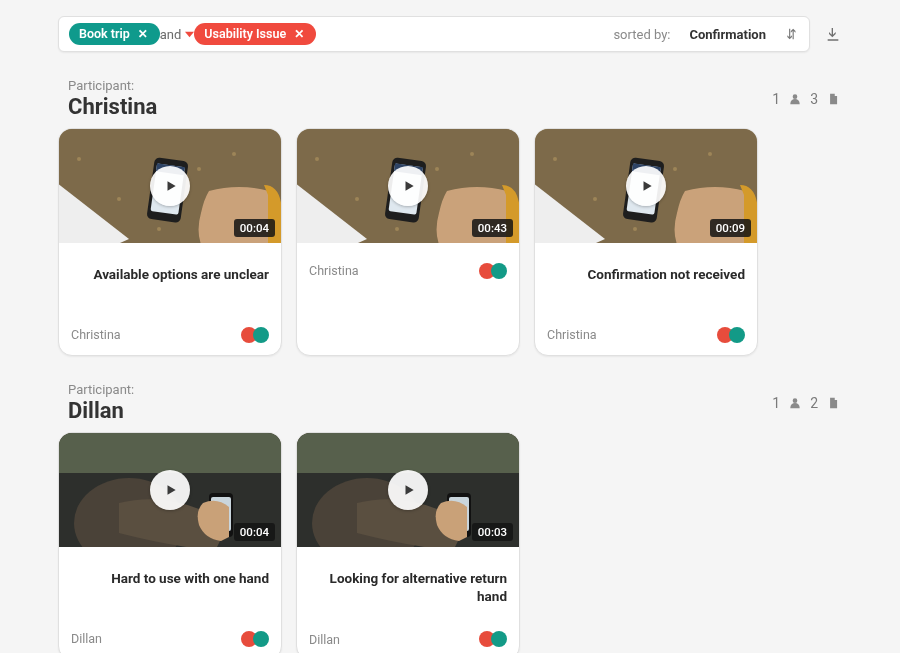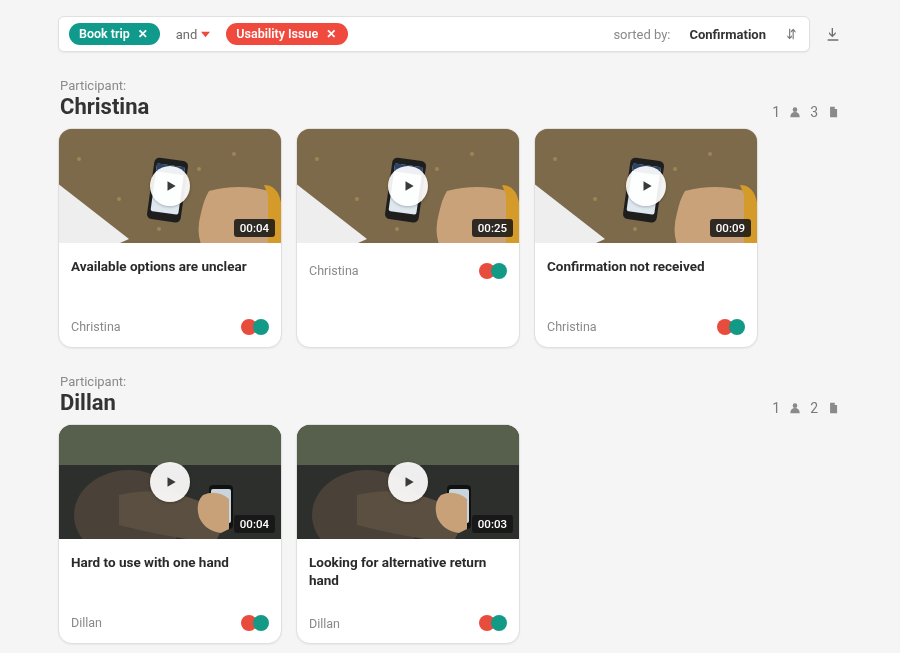--- a/index.html
+++ b/index.html
@@ -16,44 +16,44 @@
   }
   html,body{margin:0;padding:0;background:var(--bg);font-family:-apple-system,BlinkMacSystemFont,"Segoe UI",Roboto,Helvetica,Arial,sans-serif;color:var(--text);}
   .page{width:900px;min-height:653px;margin:0 auto;background:var(--bg);box-sizing:border-box;padding:16px 58px 24px 58px;}
   
   .filterbar-row{display:flex;align-items:center;gap:14px;}
   .filterbar{flex:1;display:flex;align-items:center;background:var(--card);border:1px solid var(--border);border-radius:6px;padding:6px 10px;box-shadow:var(--shadow);}
   .tag{display:inline-flex;align-items:center;gap:6px;border-radius:999px;color:#fff;font-size:12.5px;font-weight:600;padding:4px 10px;line-height:1;}
   .tag-teal{background:var(--teal);align-items:center;}
   .tag-red{background:var(--redtag);}
   .tag .x{display:inline-flex;align-items:center;justify-content:center;width:14px;height:14px;font-size:12px;line-height:1;cursor:pointer;}
-  .op{display:inline-flex;align-items:center;gap:4px;color:#6b6b6b;font-size:13px;padding:0 16px;cursor:pointer;}
+  .op{display:inline-flex;align-items:center;gap:4px;color:#6b6b6b;font-size:13px;padding:0 0;cursor:pointer;}
   .op svg{width:9px;height:9px;fill:var(--redtag);}
   .spacer{flex:1;}
   .sorted{color:var(--muted);font-size:13px;display:flex;align-items:center;gap:19px;}
   .sorted .val{color:#333;font-weight:700;}
   .sorted svg{width:14px;height:14px;fill:#7a7a7a;}
   .dl{width:18px;height:18px;display:inline-flex;align-items:center;justify-content:center;cursor:pointer;}
   .dl svg{width:16px;height:16px;fill:#6f6f6f;}
   
   .group{margin-top:26px;}
-  .group-head{display:flex;align-items:flex-end;justify-content:space-between;margin:0 2px 8px 2px;}
+  .group-head{display:flex;justify-content:space-between;margin:0 2px 8px 10px;}
   .group-label{color:var(--muted);font-size:13px;line-height:1.2;}
   .group-name{color:#333;font-size:22px;font-weight:700;line-height:1.2;}
   .group-counts{display:flex;align-items:center;gap:8px;color:#7a7a7a;font-size:14px;}
   .group-counts .ic{width:14px;height:14px;fill:#8a8a8a;}
   
   .cards{display:flex;gap:14px;flex-wrap:wrap;}
   .card{width:222px;background:var(--card);border:1px solid var(--border);border-radius:14px;box-shadow:var(--shadow);overflow:hidden;display:flex;flex-direction:column;}
   .thumb{position:relative;height:114px;background:#8e7a57;overflow:hidden;cursor:pointer;}
   .thumb svg.scene{position:absolute;inset:0;width:100%;height:100%;}
   .play{position:absolute;left:50%;top:50%;transform:translate(-50%,-50%);width:40px;height:40px;border-radius:50%;background:rgba(255,255,255,.92);display:flex;align-items:center;justify-content:center;box-shadow:0 1px 3px rgba(0,0,0,.25);}
   .play svg{width:14px;height:14px;fill:#3a3a3a;margin-left:2px;}
   .dur{position:absolute;right:6px;bottom:6px;background:rgba(20,20,20,.85);color:#fff;font-size:11.5px;padding:2px 6px;border-radius:3px;font-weight:500;}
-  .card-body{padding:14px 12px 6px 12px;}
+  .card-body{padding:22px 12px 6px 12px;text-align:right;}
   .title{font-size:13.5px;font-weight:700;color:#2a2a2a;line-height:1.35;min-height:36px;}
   .card-foot{display:flex;align-items:center;justify-content:space-between;padding:10px 12px 12px 12px;margin-top:10px;}
   .pname{color:var(--muted);font-size:12.5px;}
   .dots{display:flex;}
   .dot{width:16px;height:16px;border-radius:50%;}
   .dot.red{background:var(--dot-red);}
   .dot.teal{background:var(--dot-teal);margin-left:-4px;}
 </style>
 </head>
 <body>
@@ -183,21 +183,21 @@
 
     <path d="M150 62 q30 -8 60 0 q12 6 12 30 l0 40 l-70 0 q-18 -20 -10 -48 q3 -14 8 -22z" fill="#caa27a"></path>
     <path d="M205 56 q18 0 18 30 l0 40 l-14 0 l0 -60z" fill="#d49a2a"></path>
   </svg>
 
         <div class="play">
           <svg viewBox="0 0 24 24">
                   <path d="M6 4l14 8-14 8z"></path>
                 </svg>
         </div>
-        <div class="dur">00:25</div>
+        <div class="dur">00:43</div>
       </div>
       <div class="card-foot">
         <span class="pname">Christina</span>
         <span class="dots">
           <span class="dot red"></span>
           <span class="dot teal"></span>
         </span>
       </div>
           </div>
           <div class="card">

